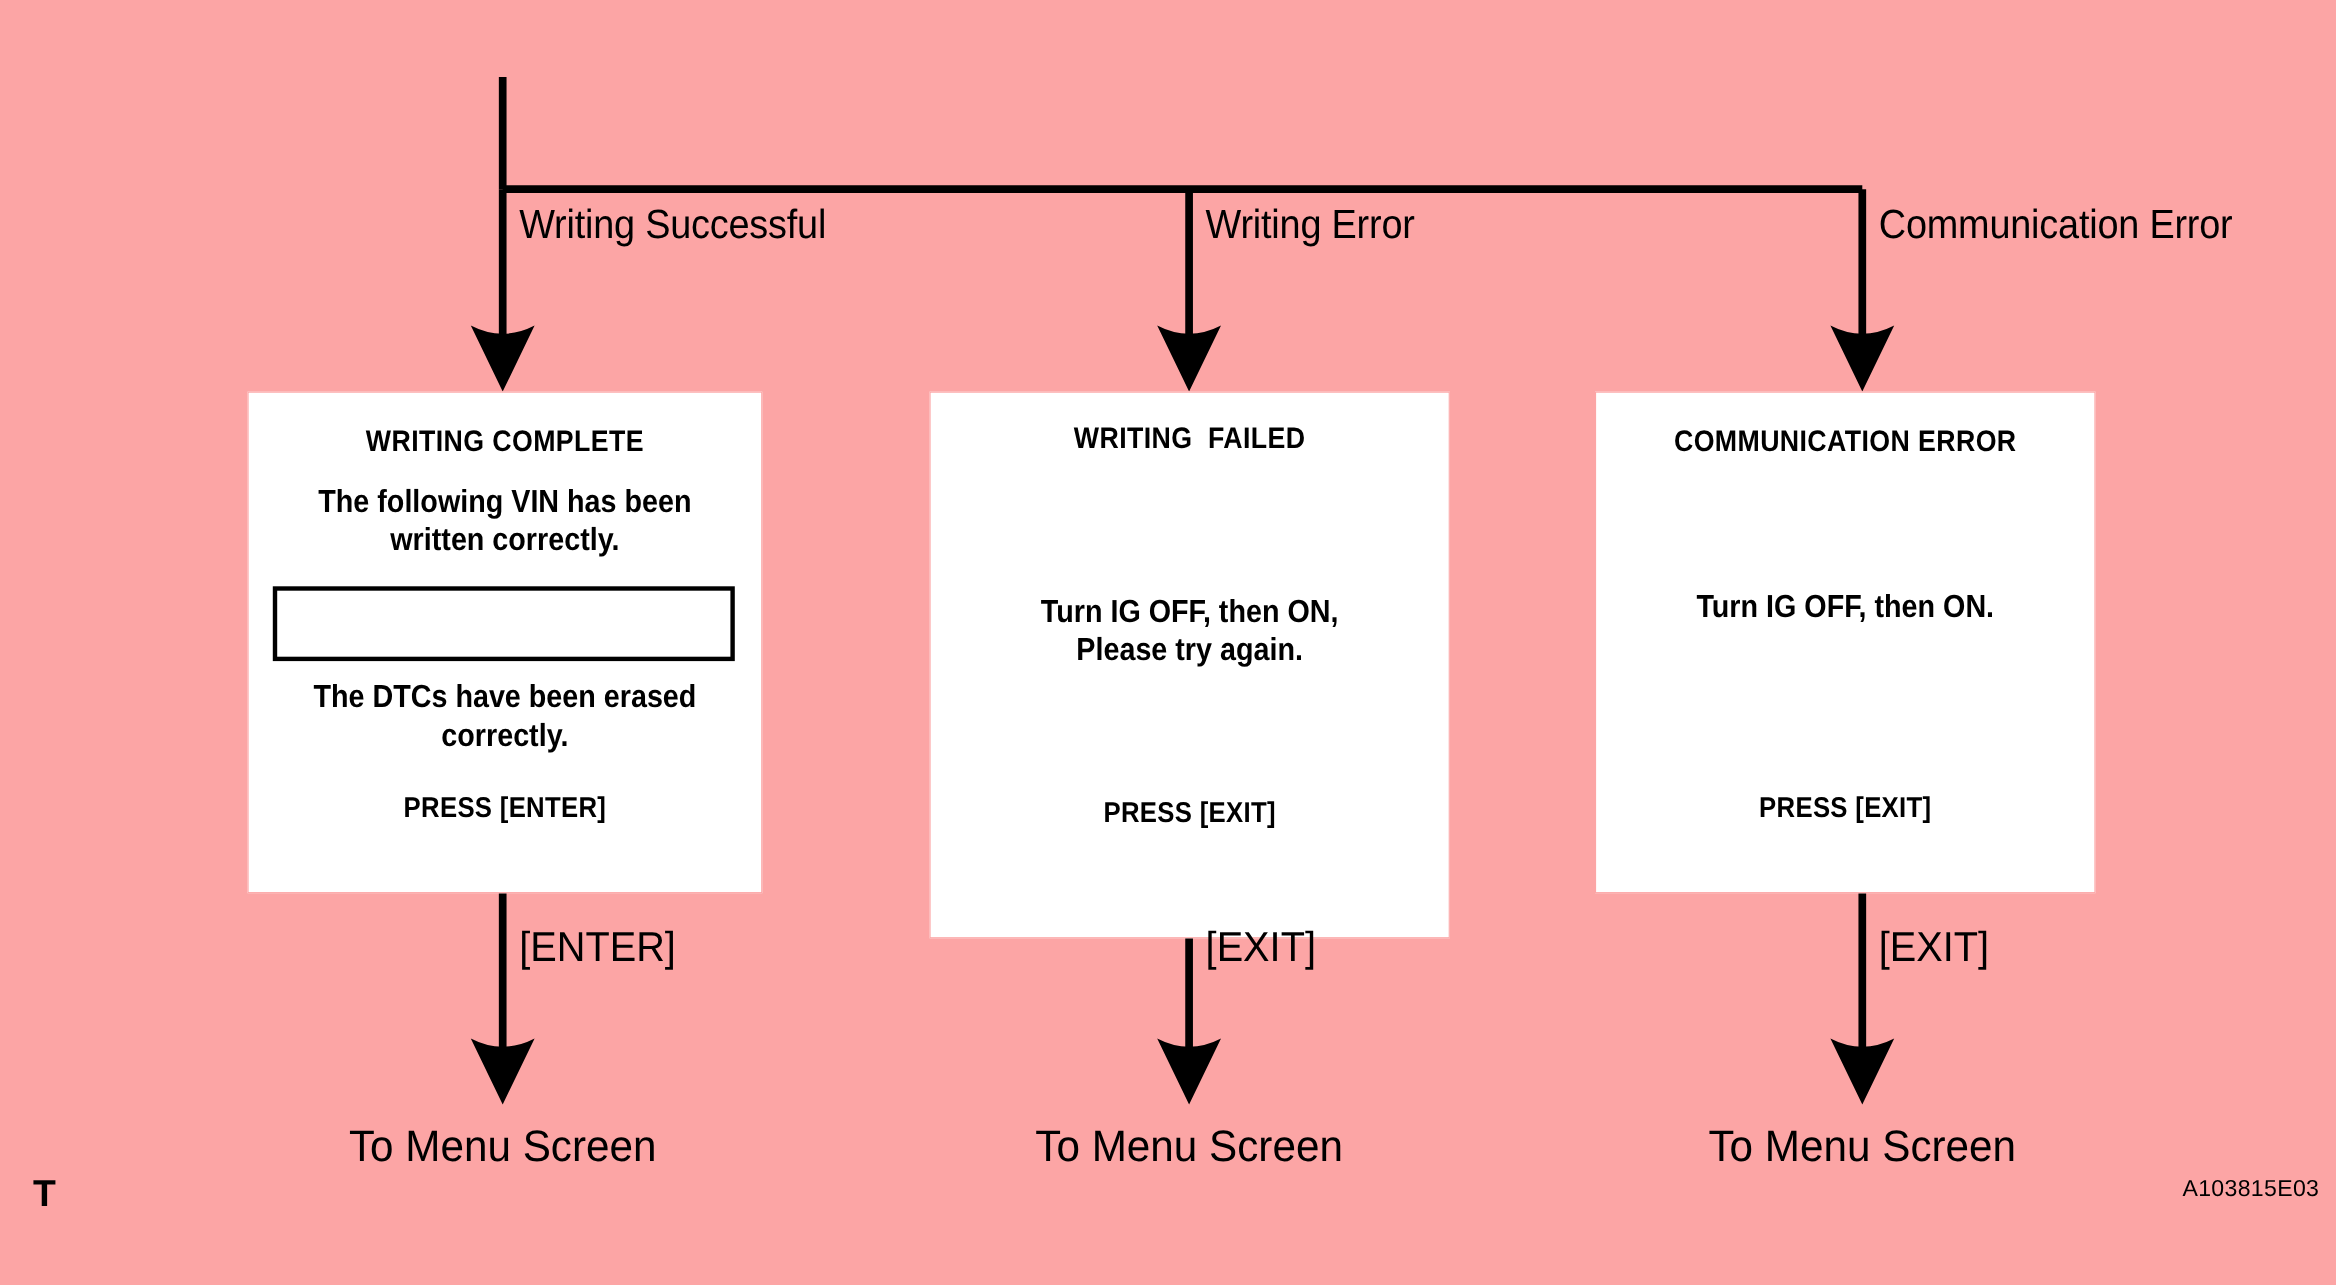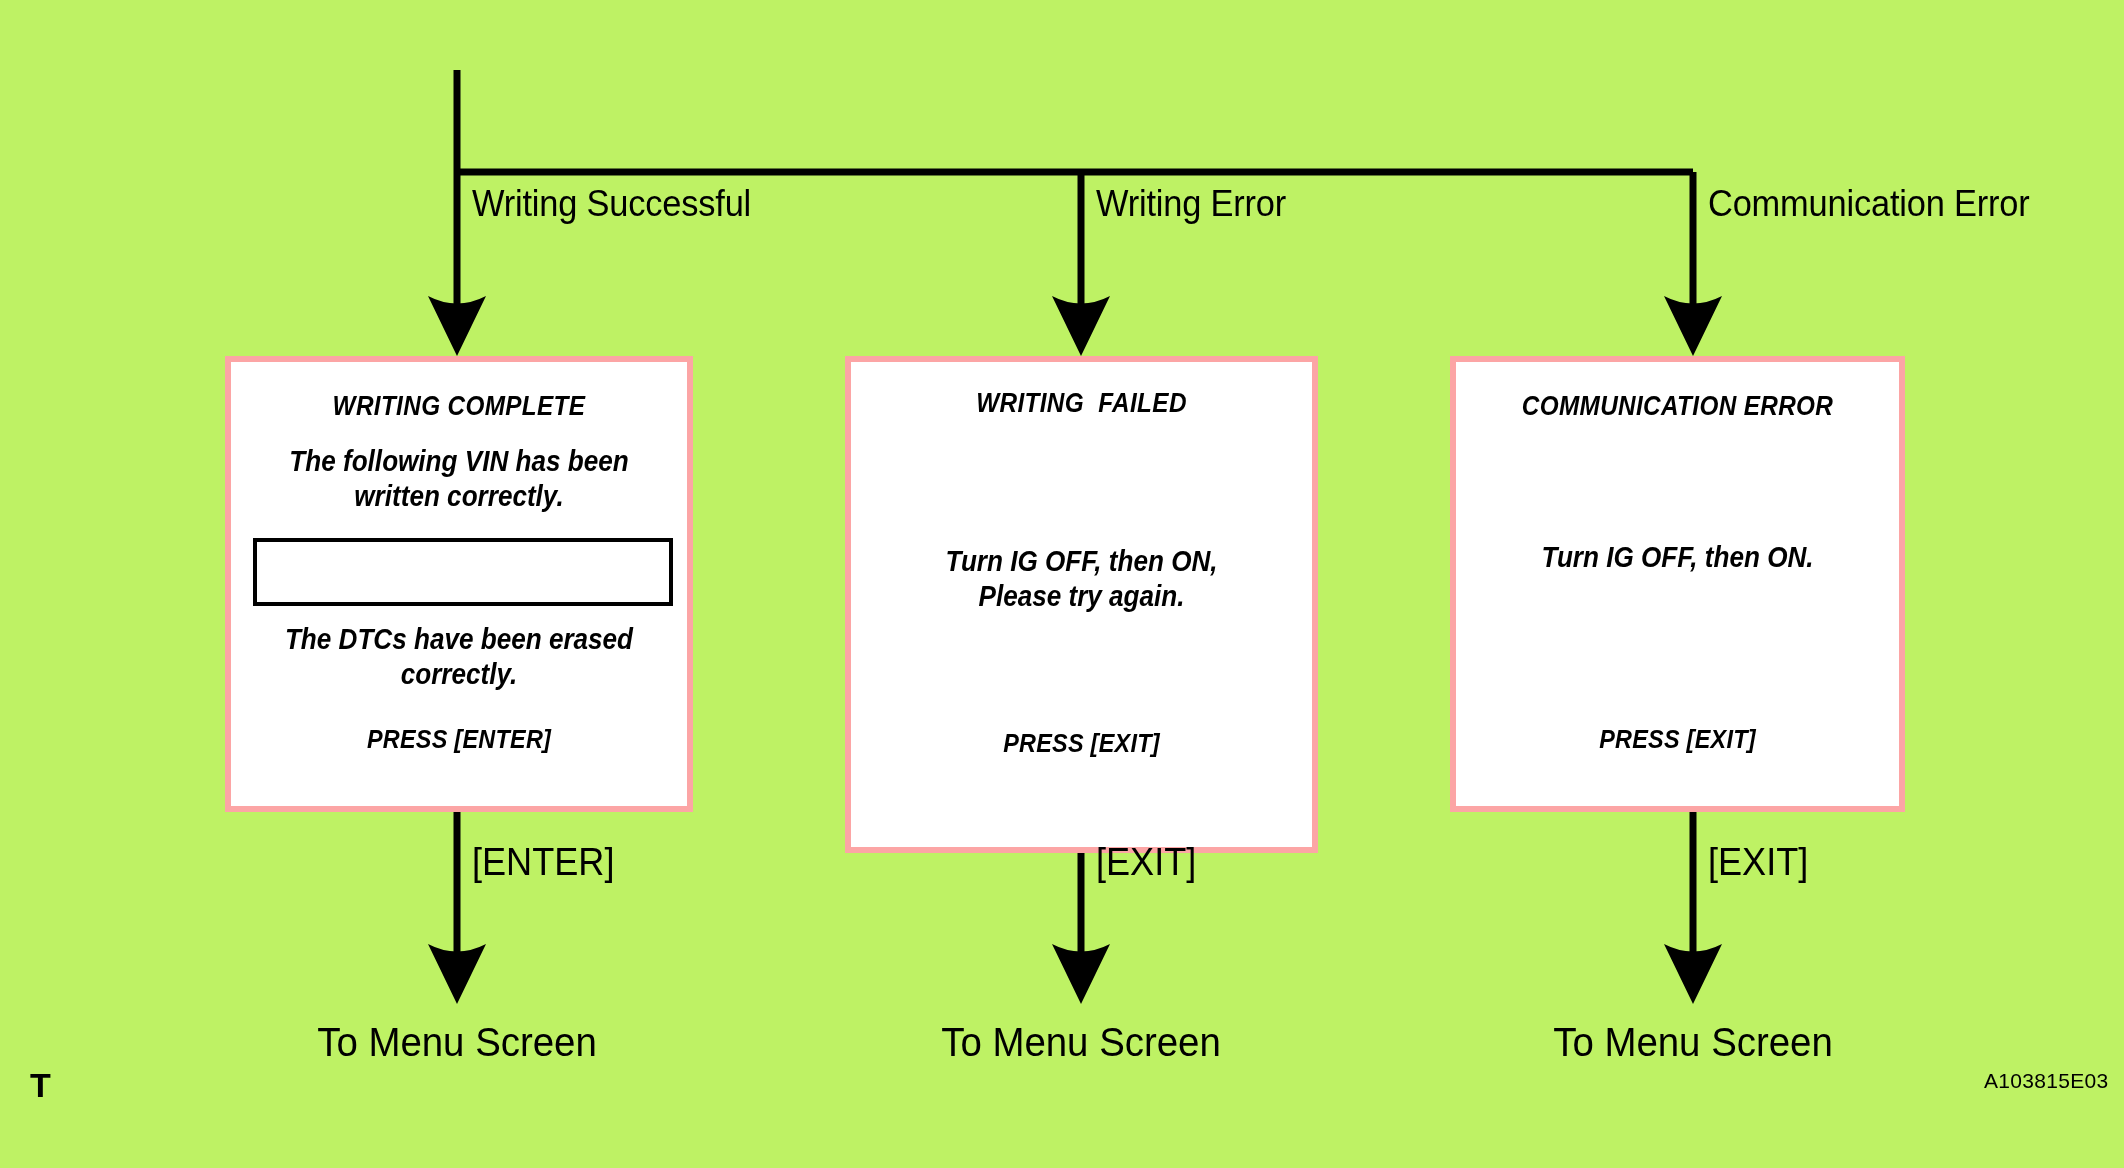--- a/index.html
+++ b/index.html
@@ -9,21 +9,21 @@
     background: #ffffff;
   }
   body {
     font-family: "Liberation Sans", sans-serif;
     color: #000000;
   }
   #diagram-root {
     position: relative;
     width: 2124px;
     height: 1168px;
-    background: #bef264;
+    background: #fca5a5;
     overflow: hidden;
   }
   #flow-svg {
     position: absolute;
     left: 0;
     top: 0;
     width: 2124px;
     height: 1168px;
   }
 
@@ -61,23 +61,22 @@
     white-space: nowrap;
     line-height: 1;
     text-align: center;
     transform: scaleX(0.96);
   }
 
   
   .screen-box {
     position: absolute;
     box-sizing: border-box;
-    border: 6px solid #fca5a5;
+    border: 1px solid #fca5a5;
     background: #ffffff;
-    font-style: italic;
   }
   .screen-inner {
     position: relative;
     width: 100%;
     height: 100%;
   }
   .screen-title,
   .screen-line,
   .screen-prompt {
     position: absolute;

